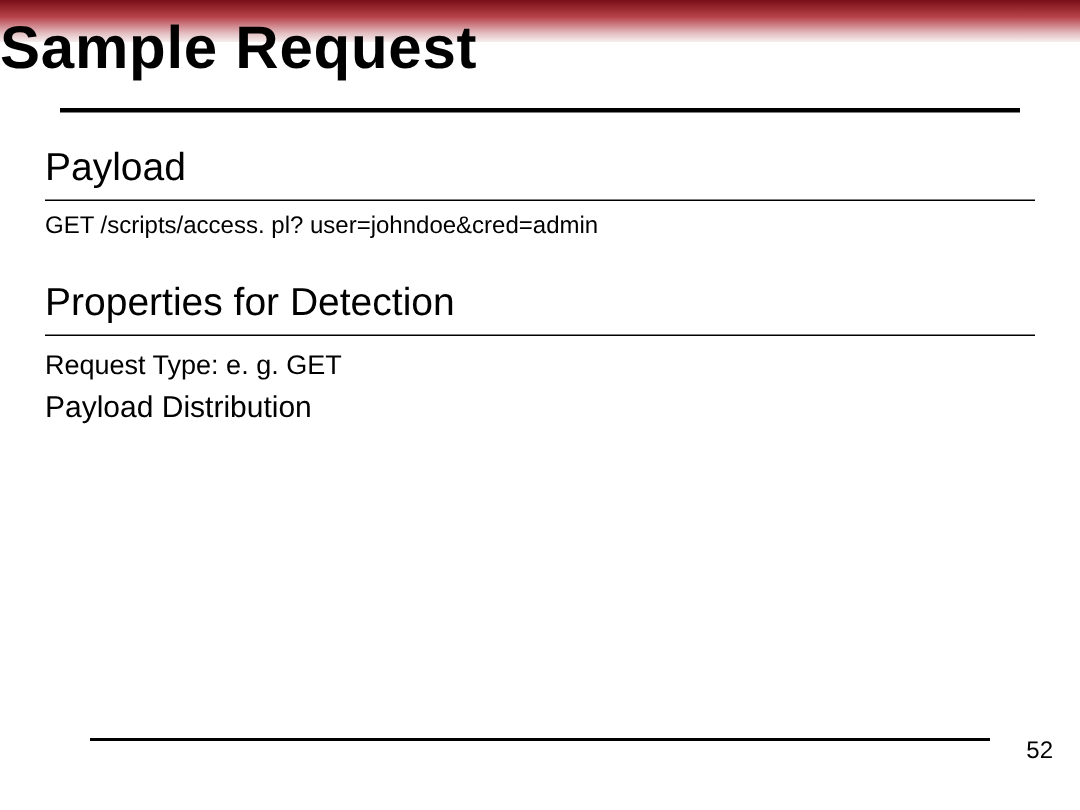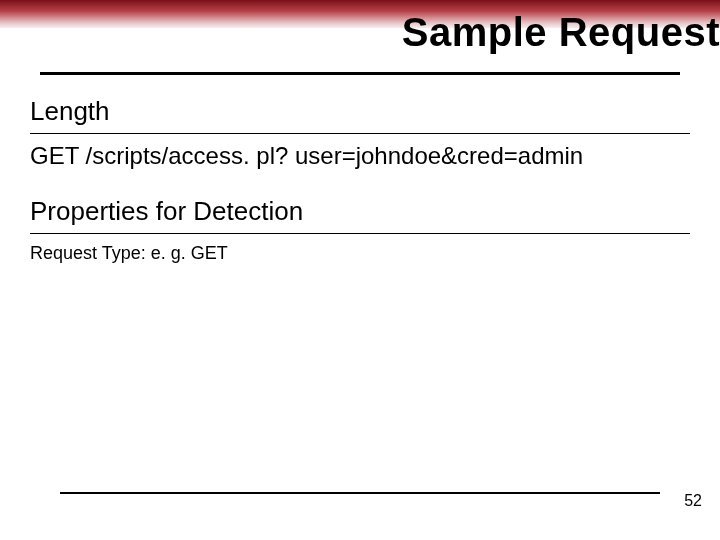--- a/index.html
+++ b/index.html
@@ -22,21 +22,21 @@
     position: absolute;
     top: 0; left: 0; right: 0;
     height: 28px;
     background: linear-gradient(to bottom, #7a0f17 0%, #b64249 40%, #e4c0c3 80%, #f6eeee 100%);
   }
   .title {
     position: absolute;
     top: 10px;
     left: 0;
     width: 100%;
-    text-align: right;
+    text-align: left;
     font-size: 40px;
     font-weight: 700;
     letter-spacing: 0.5px;
   }
   .title-rule {
     position: absolute;
     top: 72px;
     left: 40px;
     right: 40px;
     border-top: 3px solid #000;
@@ -50,21 +50,21 @@
   .h2 {
     font-size: 26px;
     font-weight: 400;
     margin-bottom: 6px;
   }
   .sub-rule {
     border-top: 1px solid #000;
     margin-bottom: 8px;
   }
   .p22 {
-    font-size: 24px;
+    font-size: 16px;
     margin-bottom: 26px;
   }
   .p18 {
     font-size: 18px;
     line-height: 1.3;
   }
   .indent {
     padding-left: 28px;
   }
   .mb6 { margin-bottom: 4px; }
@@ -88,30 +88,31 @@
 <body>
 
 <div class="slide">
   <div class="top-band"></div>
 
   <div class="title">Sample Request</div>
   <div class="title-rule"></div>
 
   <div class="body">
 
-    <div class="h2">Length</div>
+    <div class="h2">Payload</div>
     <div class="sub-rule"></div>
     <div class="p22">GET /scripts/access. pl? user=johndoe&amp;cred=admin</div>
 
     <div class="section2">
       <div class="h2">Properties for Detection</div>
       <div class="sub-rule"></div>
 
       <div class="p18 mb6">Request Type: e. g. GET</div>
 
 
+      <div class="p18" style="font-size:20px;">Payload Distribution</div>
     </div>
 
   </div>
 
   <div class="footer-rule"></div>
   <div class="page-num">52</div>
 </div>
 
 </body></html>

